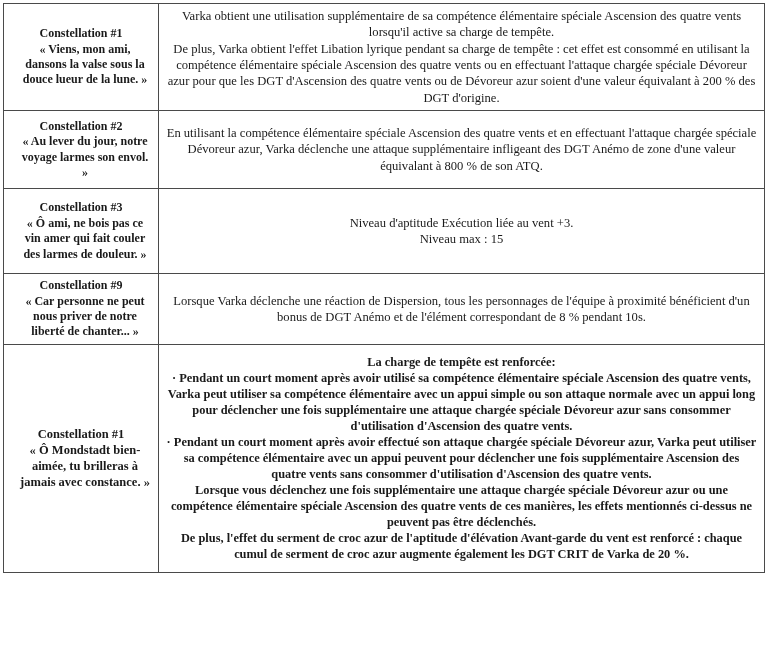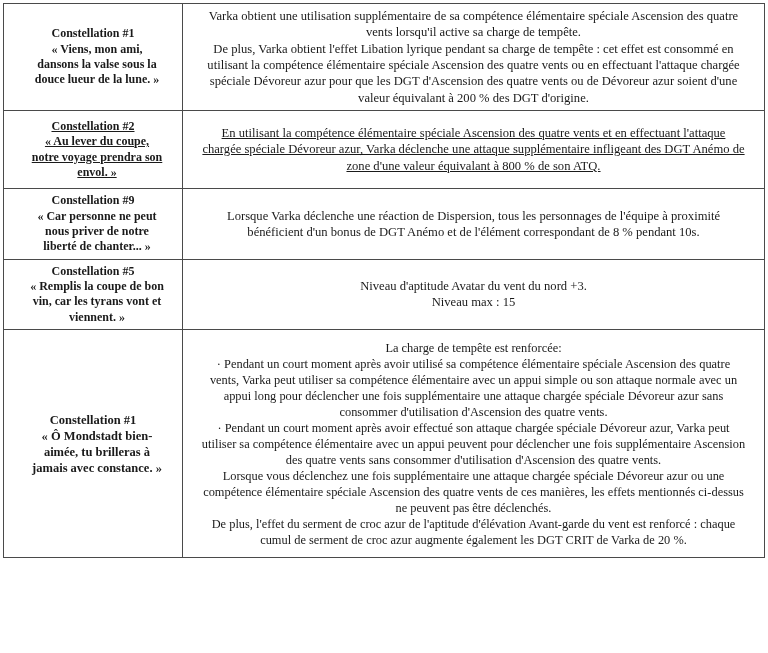--- a/index.html
+++ b/index.html
@@ -15,21 +15,21 @@
   }
   table.constellation-table {
     border-collapse: collapse;
     width: 762px;
     margin: 3px;
     table-layout: fixed;
   }
   table.constellation-table td {
     border: 1px solid #4a4a4a;
     vertical-align: middle;
-    padding: 4px 18px;
+    padding: 4px 6px;
   }
   td.name-cell {
     width: 142px;
     text-align: center;
     font-weight: bold;
     font-size: 12px;
     line-height: 1.28;
   }
   td.name-cell .c-title {
     display: block;
@@ -43,27 +43,27 @@
     font-size: 12.6px;
     line-height: 1.30;
   }
   td.desc-cell p {
     margin: 0;
   }
   td.desc-cell p.spaced {
   }
   
   tr.r1 { height: 89px; }
-  tr.r2 { height: 78px; text-decoration: underline; }
+  tr.r2 { height: 78px; }
   tr.r3 { height: 85px; }
   tr.r4 { height: 69px; }
   tr.r5 { height: 69px; }
   tr.r6 { height: 228px; }
   tr.r6 td.name-cell { font-size: 12.5px; }
-  tr.r6 td.desc-cell { font-size: 12.4px; line-height: 1.29; }
+  tr.r6 td.desc-cell { font-size: 12.4px; line-height: 1.29; font-weight: bold; }
 </style>
 </head>
 <body>
 
 <table class="constellation-table">
   <tbody>
 
     <tr class="r1">
       <td class="name-cell">
         <span class="c-title">Constellation #1</span>
@@ -71,48 +71,48 @@
       </td>
       <td class="desc-cell">
         <p>Varka obtient une utilisation supplémentaire de sa compétence élémentaire spéciale Ascension des quatre vents lorsqu'il active sa charge de tempête.</p>
         <p>De plus, Varka obtient l'effet Libation lyrique pendant sa charge de tempête : cet effet est consommé en utilisant la compétence élémentaire spéciale Ascension des quatre vents ou en effectuant l'attaque chargée spéciale Dévoreur azur pour que les DGT d'Ascension des quatre vents ou de Dévoreur azur soient d'une valeur équivalant à 200 % des DGT d'origine.</p>
       </td>
     </tr>
 
     <tr class="r2">
       <td class="name-cell">
         <span class="c-title">Constellation #2</span>
-        <span class="c-quote">« Au lever du coupe, notre voyage prendra son envol. »</span>
+        <span class="c-quote">« Au lever du jour, notre voyage larmes son envol. »</span>
       </td>
       <td class="desc-cell">
         <p>En utilisant la compétence élémentaire spéciale Ascension des quatre vents et en effectuant l'attaque chargée spéciale Dévoreur azur, Varka déclenche une attaque supplémentaire infligeant des DGT Anémo de zone d'une valeur équivalant à 800 % de son ATQ.</p>
       </td>
     </tr>
 
+    <tr class="r3">
+      <td class="name-cell">
+        <span class="c-title">Constellation #3</span>
+        <span class="c-quote">« Ô ami, ne bois pas ce vin amer qui fait couler des larmes de douleur. »</span>
+      </td>
+      <td class="desc-cell">
+        <p>Niveau d'aptitude Exécution liée au vent +3.</p>
+        <p>Niveau max : 15</p>
+      </td>
+    </tr>
 
     <tr class="r4">
       <td class="name-cell">
         <span class="c-title">Constellation #9</span>
         <span class="c-quote">« Car personne ne peut nous priver de notre liberté de chanter... »</span>
       </td>
       <td class="desc-cell">
         <p>Lorsque Varka déclenche une réaction de Dispersion, tous les personnages de l'équipe à proximité bénéficient d'un bonus de DGT Anémo et de l'élément correspondant de 8 % pendant 10s.</p>
       </td>
     </tr>
 
-    <tr class="r5">
-      <td class="name-cell">
-        <span class="c-title">Constellation #5</span>
-        <span class="c-quote">« Remplis la coupe de bon vin, car les tyrans vont et viennent. »</span>
-      </td>
-      <td class="desc-cell">
-        <p>Niveau d'aptitude Avatar du vent du nord +3.</p>
-        <p>Niveau max : 15</p>
-      </td>
-    </tr>
 
     <tr class="r6">
       <td class="name-cell">
         <span class="c-title">Constellation #1</span>
         <span class="c-quote">« Ô Mondstadt bien-aimée, tu brilleras à jamais avec constance. »</span>
       </td>
       <td class="desc-cell">
         <p>La charge de tempête est renforcée:</p>
         <p>· Pendant un court moment après avoir utilisé sa compétence élémentaire spéciale Ascension des quatre vents, Varka peut utiliser sa compétence élémentaire avec un appui simple ou son attaque normale avec un appui long pour déclencher une fois supplémentaire une attaque chargée spéciale Dévoreur azur sans consommer d'utilisation d'Ascension des quatre vents.</p>
         <p>· Pendant un court moment après avoir effectué son attaque chargée spéciale Dévoreur azur, Varka peut utiliser sa compétence élémentaire avec un appui peuvent pour déclencher une fois supplémentaire Ascension des quatre vents sans consommer d'utilisation d'Ascension des quatre vents.</p>

